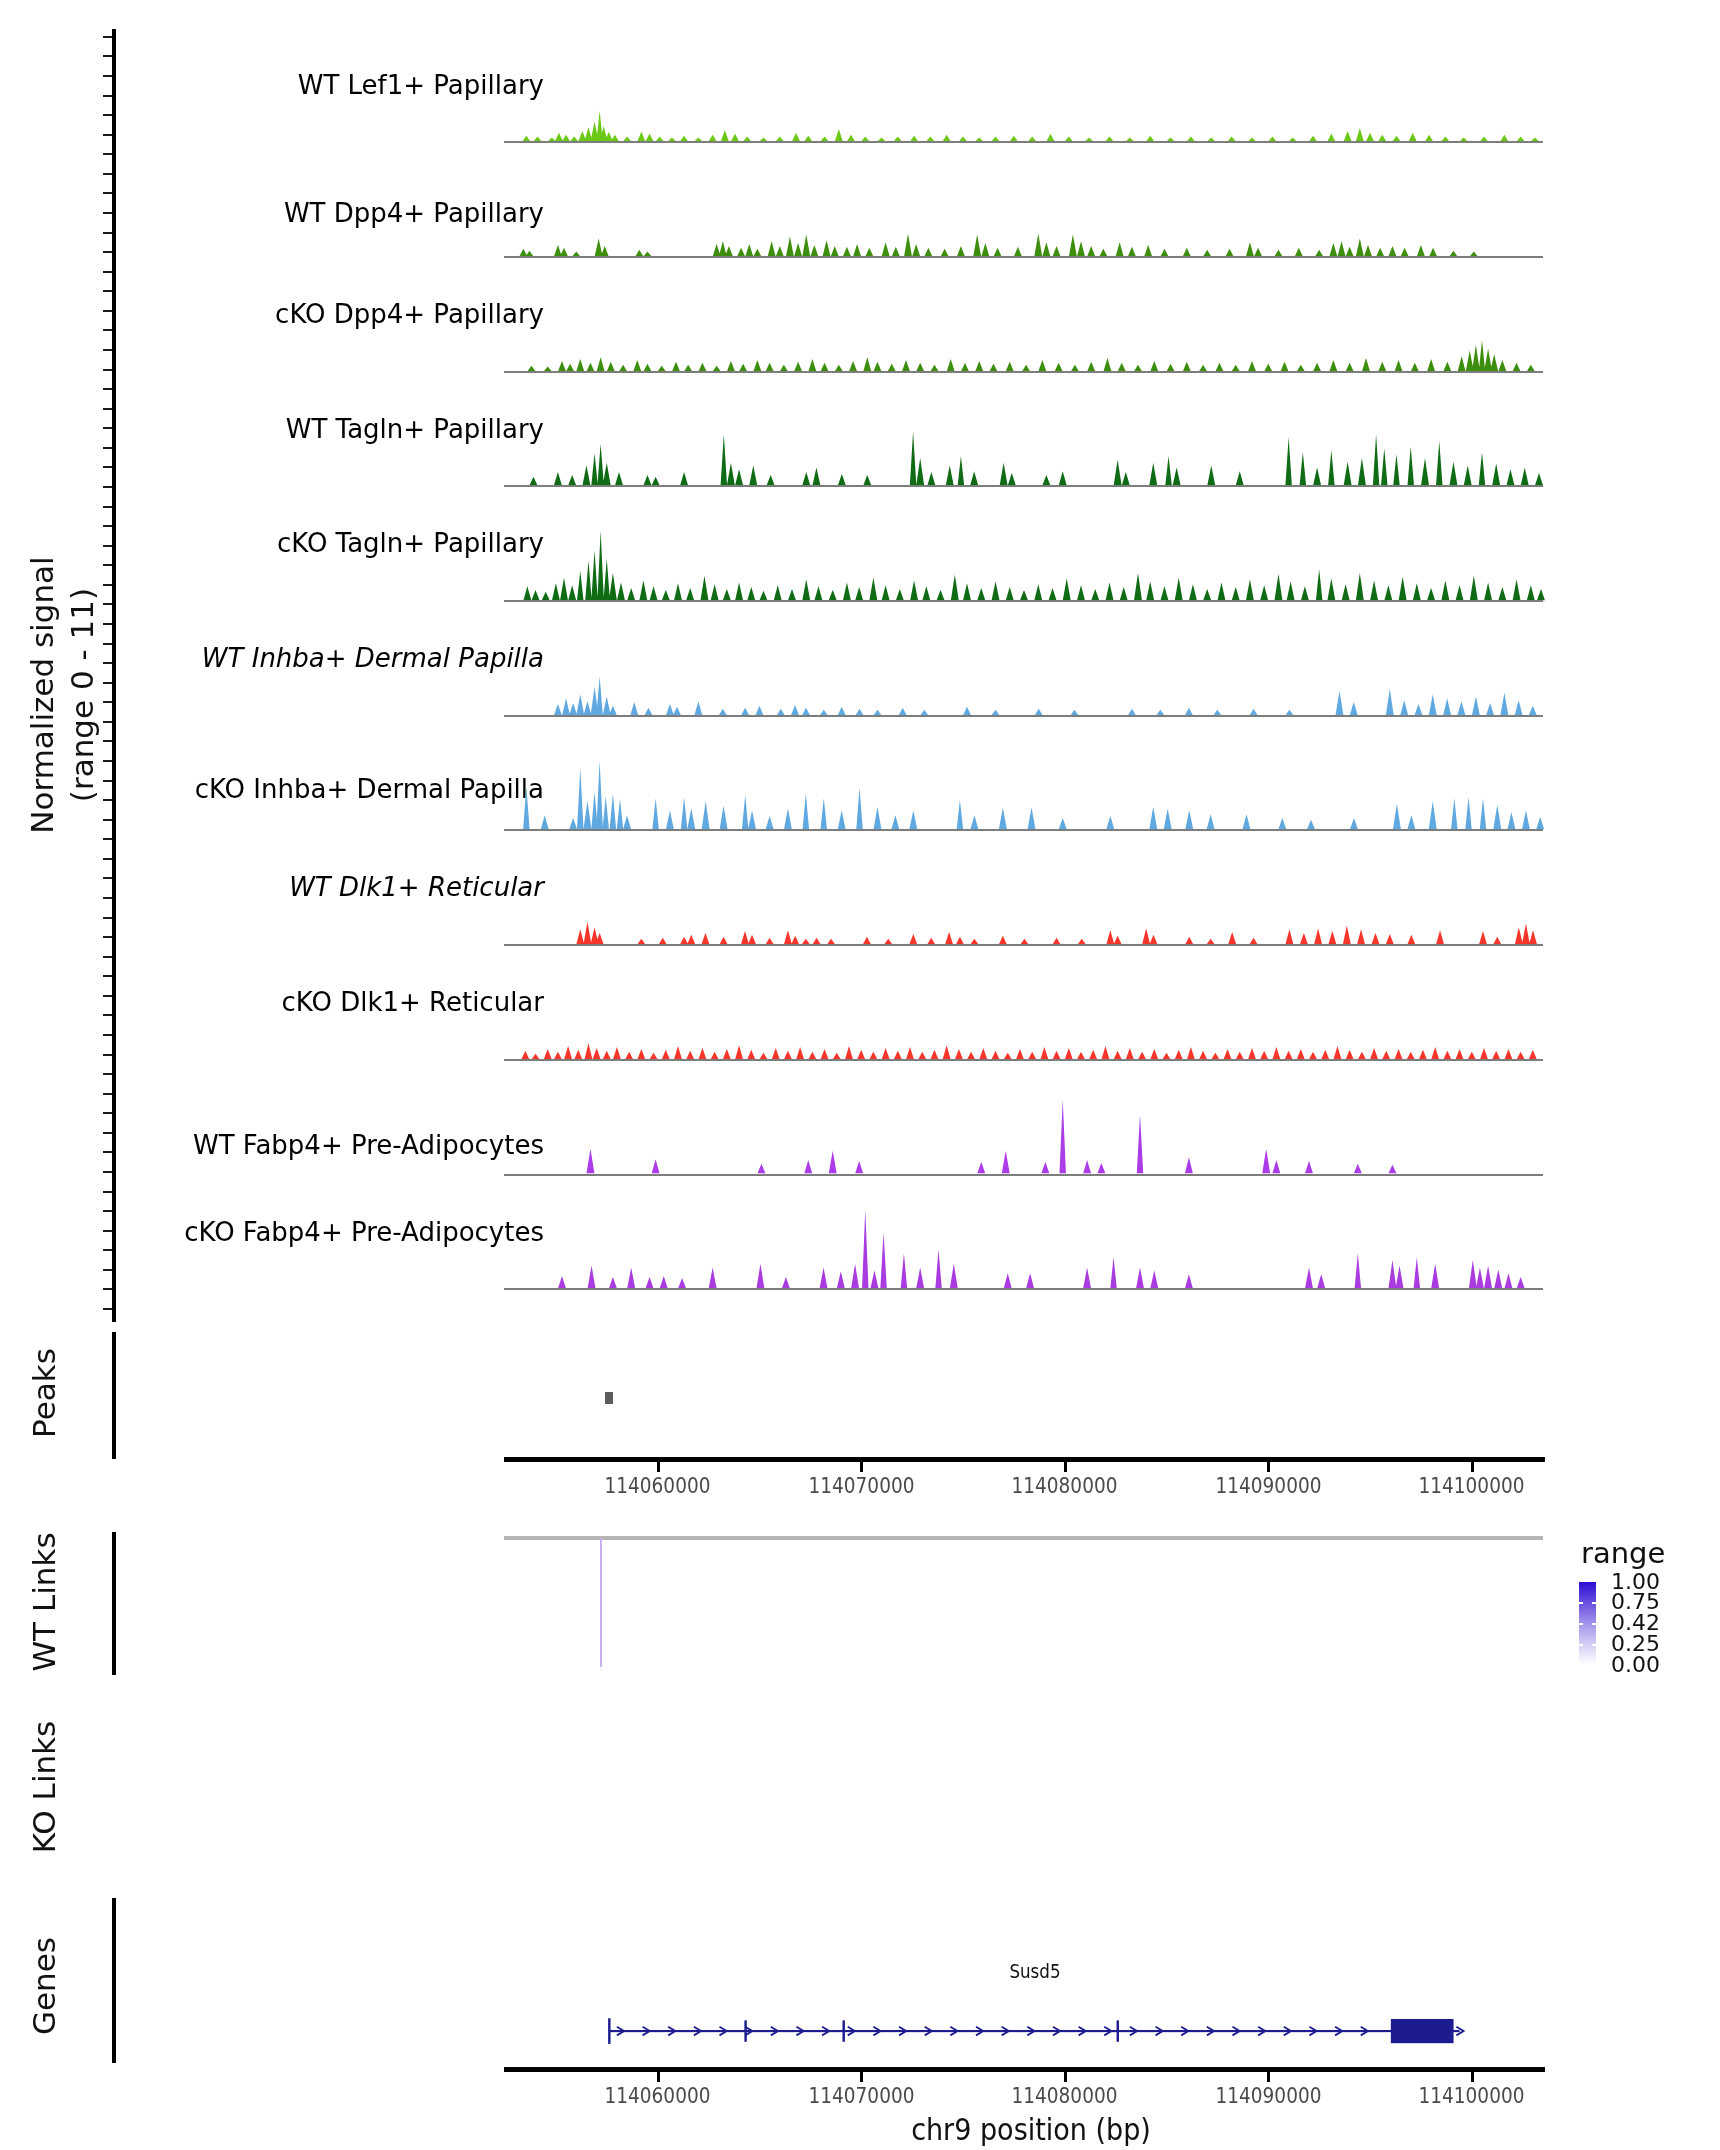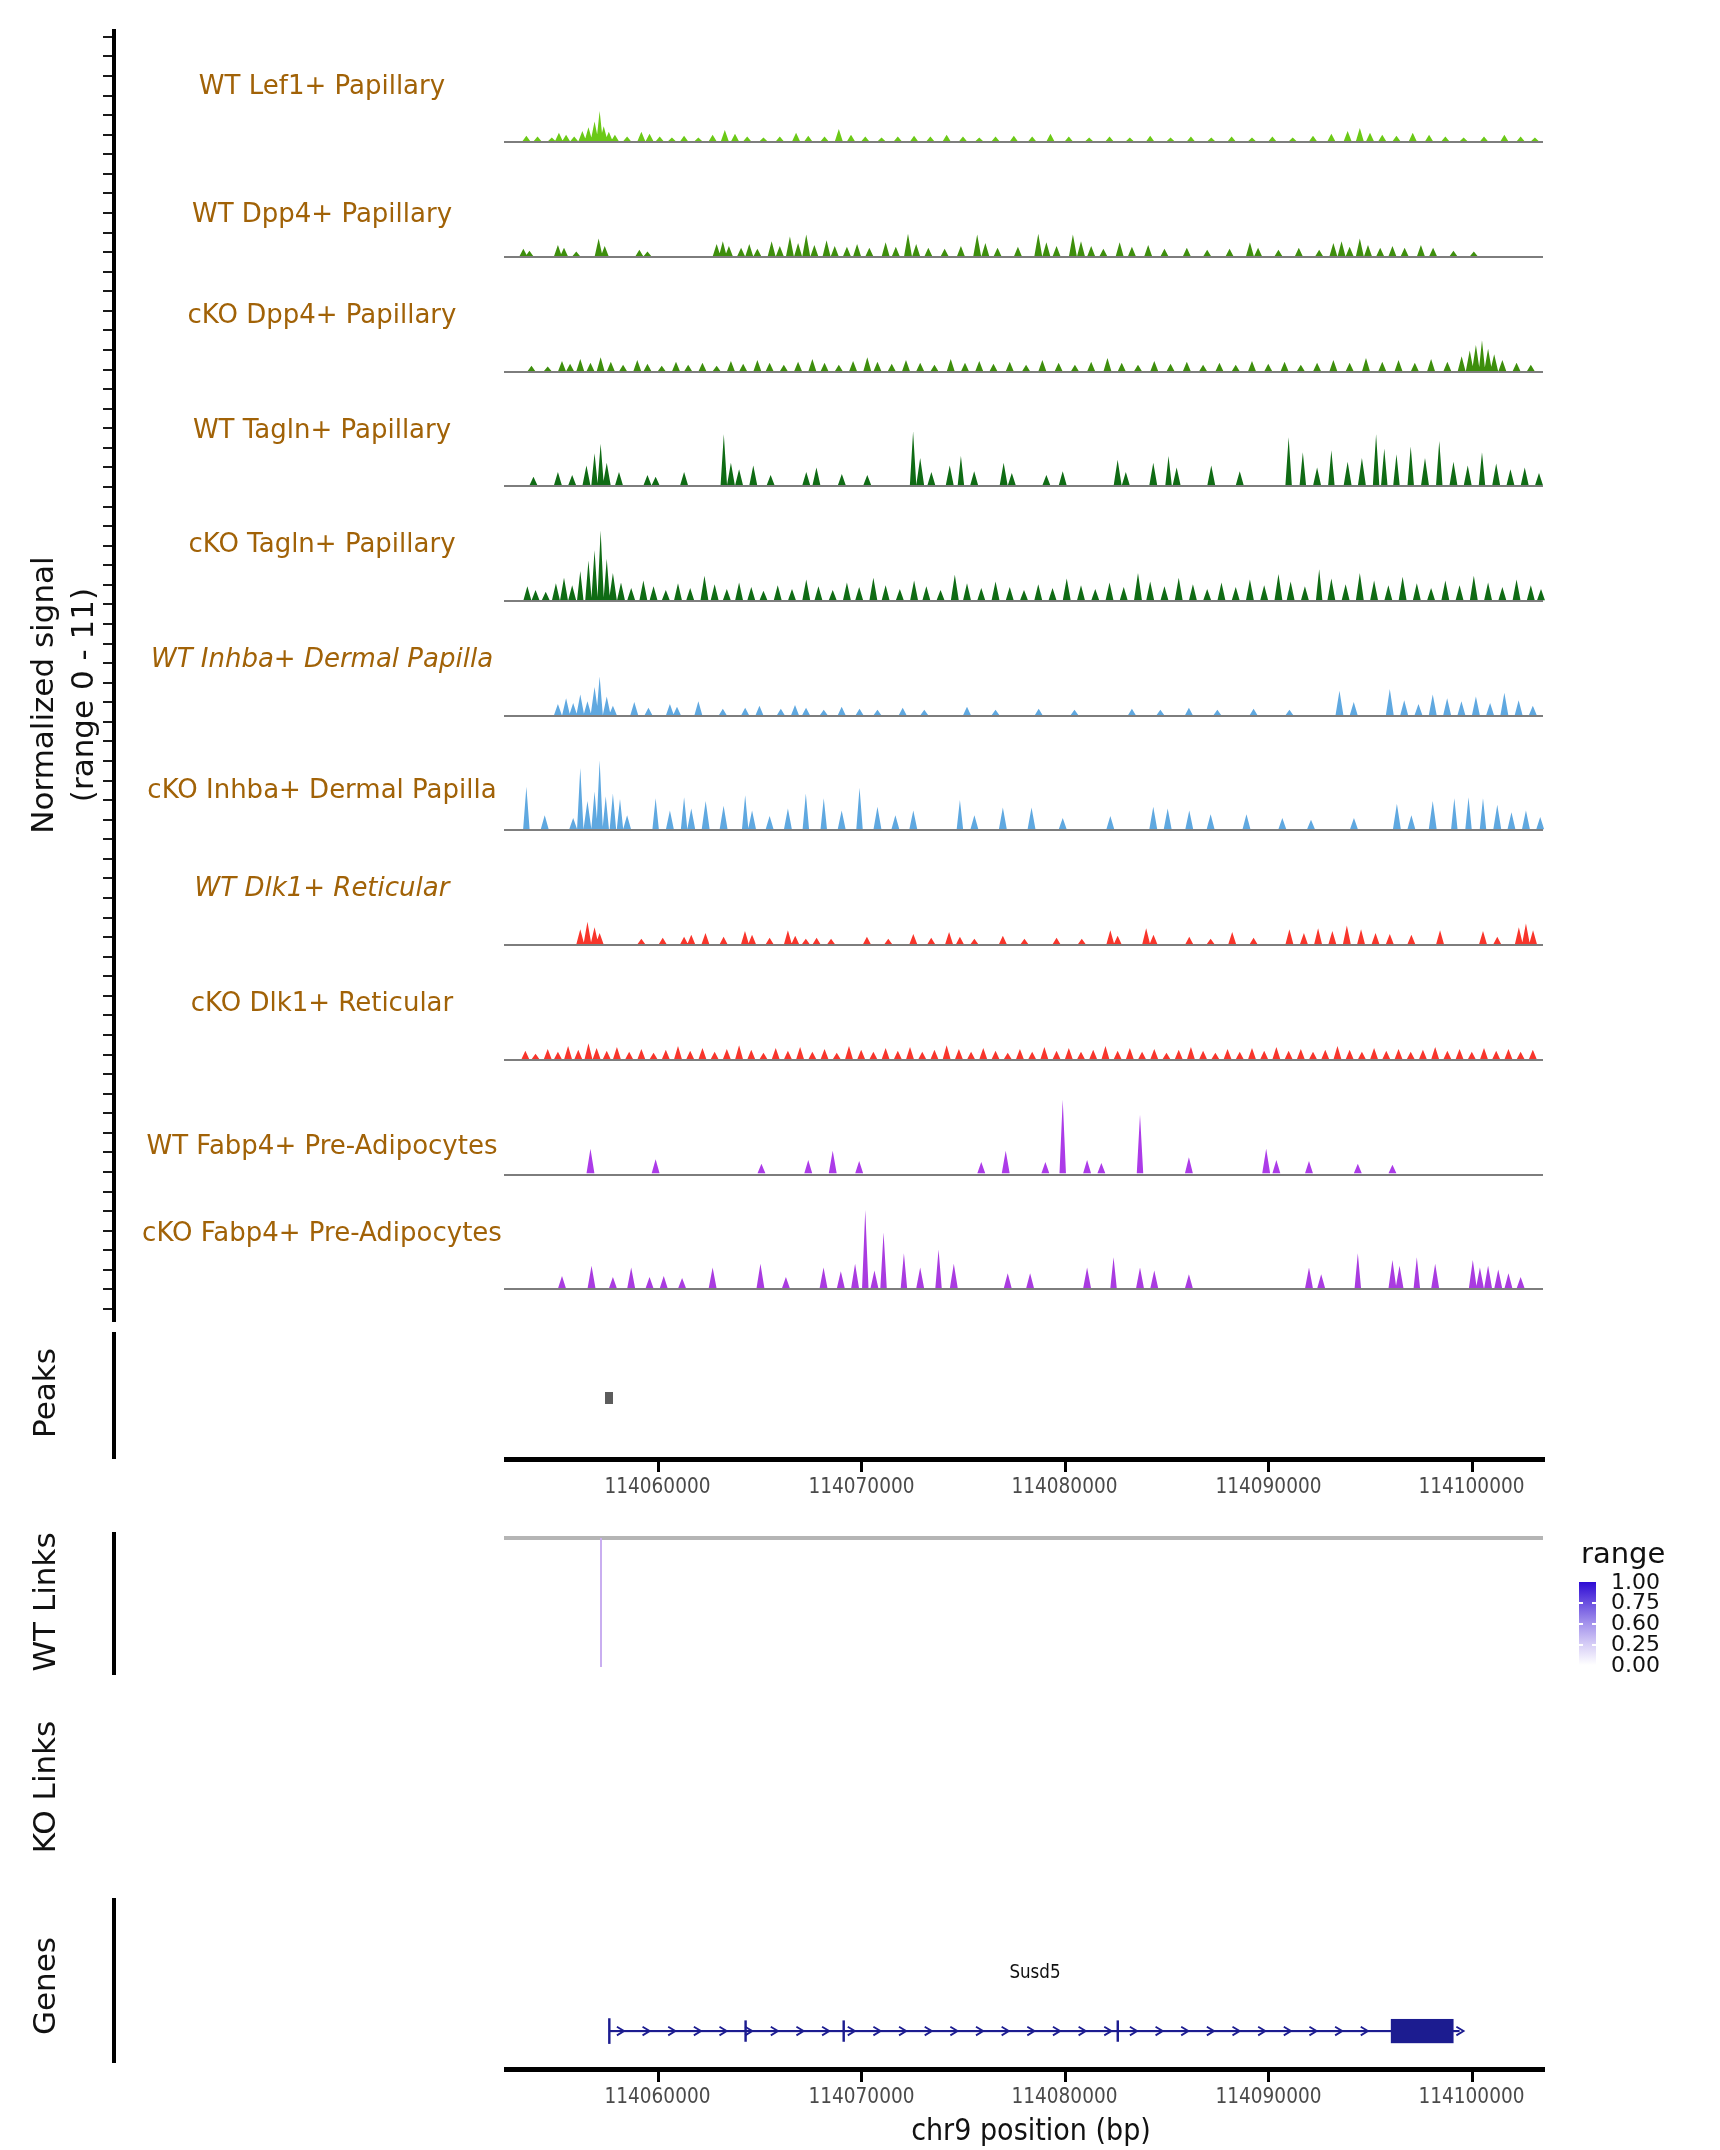--- a/index.html
+++ b/index.html
@@ -6,22 +6,22 @@
   body{
     width:1721px;height:2151px;position:relative;background:#ffffff;
     font-family:"DejaVu Sans","Liberation Sans",sans-serif;overflow:hidden;
   }
   .abs{position:absolute;}
   .vlabel{
     position:absolute;transform:translate(-50%,-50%) rotate(-90deg);
     white-space:nowrap;font-size:31px;color:#111;text-align:center;
   }
   .track-label{
-    position:absolute;width:444px;left:100px;text-align:center;
-    font-size:26px;color:#a16207;white-space:nowrap;
+    position:absolute;width:444px;left:100px;text-align:right;
+    font-size:26px;color:#000000;white-space:nowrap;
   }
   .num{
     position:absolute;font-size:22px;color:#4a4a4a;text-align:center;
     width:143px;transform:scaleX(0.84);transform-origin:center;white-space:nowrap;
   }
   .bracket{position:absolute;width:3.6px;background:#000;}
   .btick{position:absolute;height:2.2px;width:9.3px;background:#1a1a1a;}
   .baseline{position:absolute;height:2.2px;background:#7d7d7d;}
   .axisline{position:absolute;height:5px;background:#000;}
   .axistick{position:absolute;width:2.9px;height:11.5px;background:#000;}
@@ -229,21 +229,21 @@
     <div class="cbtick" style="left: 1579px; top: 1602px;"></div>
     <div class="cbtick" style="left: 1592px; top: 1602px;"></div>
     <div class="cbtick" style="left: 1579px; top: 1623px;"></div>
     <div class="cbtick" style="left: 1592px; top: 1623px;"></div>
     <div class="cbtick" style="left: 1579px; top: 1644px;"></div>
     <div class="cbtick" style="left: 1592px; top: 1644px;"></div>
   </div>
 <div id="colorbar-labels">
     <div class="legend-num" style="left: 1611px; top: 1569px;">1.00</div>
     <div class="legend-num" style="left: 1611px; top: 1589px;">0.75</div>
-    <div class="legend-num" style="left: 1611px; top: 1610px;">0.60</div>
+    <div class="legend-num" style="left: 1611px; top: 1610px;">0.42</div>
     <div class="legend-num" style="left: 1611px; top: 1631px;">0.25</div>
     <div class="legend-num" style="left: 1611px; top: 1652px;">0.00</div>
   </div>
 
 <div class="vlabel" style="left:44px;top:1602px;">WT Links</div>
 <div class="bracket" style="left:112px;top:1532px;height:143px;"></div>
 <div class="grayline" style="left:504px;top:1536px;width:1039px;"></div>
 <div id="wt-links">
     <div class="linkline" style="left: 600px; top: 1538px; height: 129px;"></div>
   </div>

